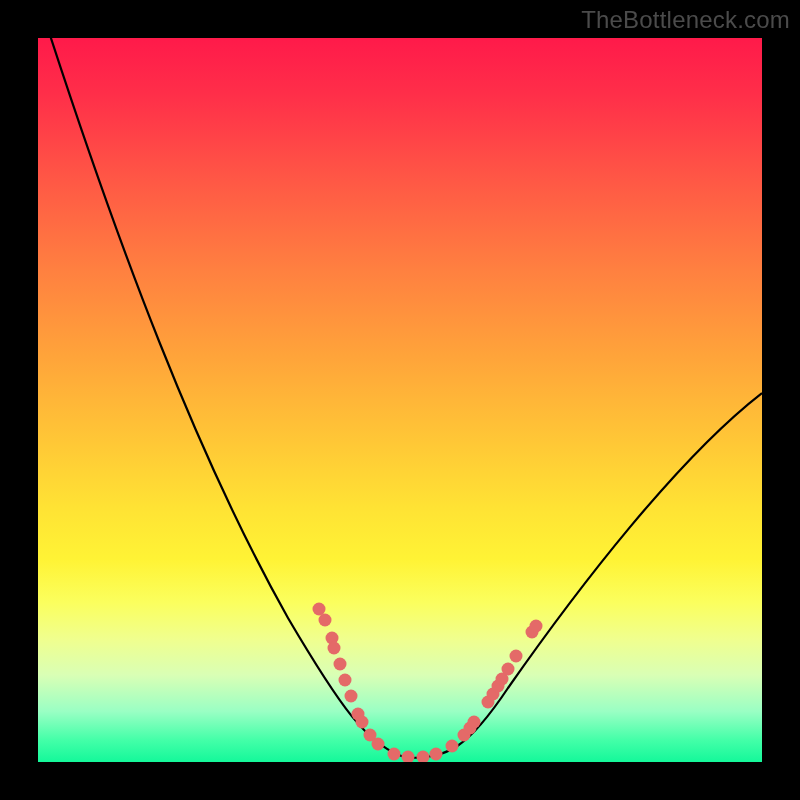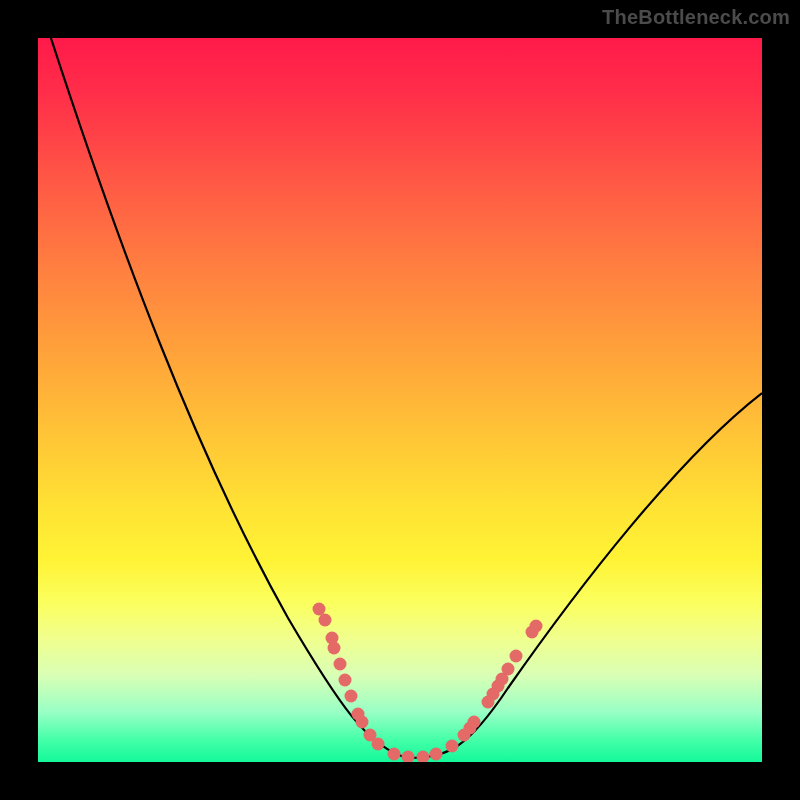--- a/index.html
+++ b/index.html
@@ -37,22 +37,22 @@
       #9affc4 93%,
       #43ffa8 97%,
       #14f89a 100%
     );
   }
   .watermark {
     position: absolute;
     top: 6px;
     right: 10px;
     color: #4b4b4b;
-    font-size: 20px;
-    font-weight: 700;
+    font-size: 24px;
+    font-weight: 400;
     letter-spacing: 0.2px;
     z-index: 5;
   }
   svg.curve {
     position: absolute;
     left: 0; top: 0;
     width: 724px;
     height: 724px;
     z-index: 2;
   }

